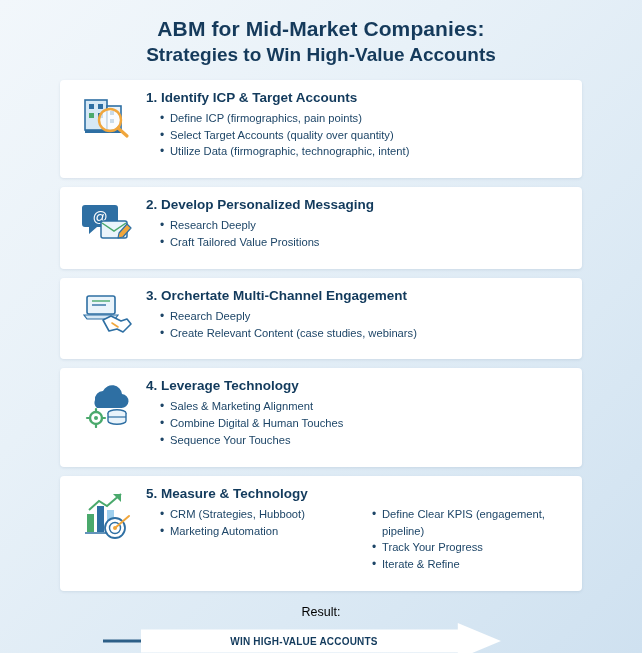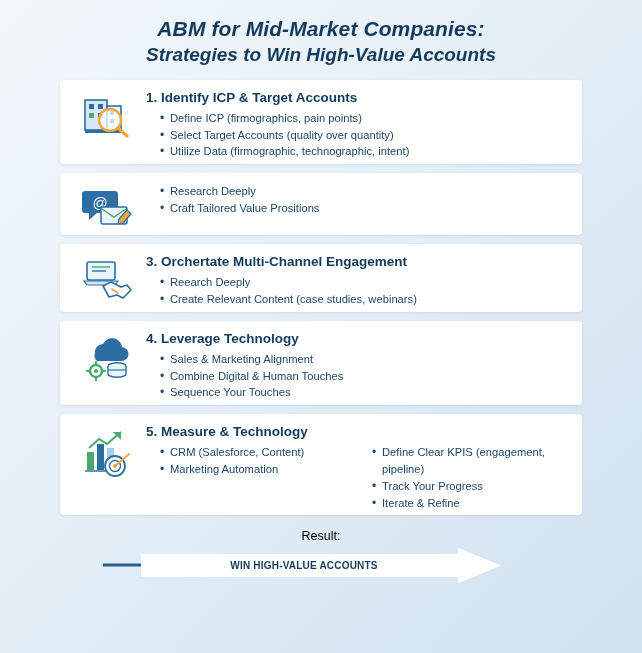--- a/index.html
+++ b/index.html
@@ -12,21 +12,20 @@
     font-family: "Liberation Sans", sans-serif;
     background: linear-gradient(135deg, #f2f7fb 0%, #e8f1f8 35%, #dbe9f4 70%, #cfe1f0 100%);
     overflow: hidden;
     position: relative;
     color: #1c3b5a;
   }
 
   .title-wrap {
     text-align: center;
     padding: 16px 20px 10px 20px;
-    font-style: italic;
   }
   .title-line1 {
     font-size: 21px;
     font-weight: bold;
     color: #153a5b;
     letter-spacing: 0.1px;
     line-height: 1.25;
   }
   .title-line2 {
     font-size: 19px;
@@ -41,21 +40,21 @@
     flex-direction: column;
     gap: 9px;
   }
 
   .step-card {
     background: #ffffff;
     border-radius: 4px;
     box-shadow: 0 1px 3px rgba(20,60,100,0.10);
     display: flex;
     align-items: flex-start;
-    padding: 10px 12px 4px 10px;
+    padding: 10px 12px 18px 10px;
     min-height: 56px;
     box-sizing: border-box;
   }
   .icon-box {
     width: 74px;
     min-width: 74px;
     display: flex;
     align-items: center;
     justify-content: center;
     padding-top: 2px;
@@ -188,20 +187,21 @@
     <div class="icon-box">
       <svg width="56" height="46" viewBox="0 0 56 46">
         <path d="M6 6 h30 a3 3 0 0 1 3 3 v16 a3 3 0 0 1 -3 3 h-18 l-8 7 v-7 h-4 a3 3 0 0 1 -3 -3 v-16 a3 3 0 0 1 3 -3 z" fill="#2e6fa3"></path>
         <text x="21" y="23" font-family="Liberation Sans, sans-serif" font-size="15" fill="#ffffff" text-anchor="middle">@</text>
         <path d="M24 22 h22 a2 2 0 0 1 2 2 v13 a2 2 0 0 1 -2 2 h-22 a2 2 0 0 1 -2 -2 v-13 a2 2 0 0 1 2 -2 z" fill="#eaf4fb" stroke="#2e6fa3" stroke-width="1.5"></path>
         <polyline points="23,24 35,32 47,24" fill="none" stroke="#4aa96c" stroke-width="1.5"></polyline>
         <path d="M40 34 l8 -9 l4 4 l-8 9 l-5 1 z" fill="#f0a63c" stroke="#2e6fa3" stroke-width="1.2" stroke-linejoin="round"></path>
       </svg>
     </div>
     <div class="step-body">
+      <div class="step-heading">2. Develop Personalized Messaging</div>
       <div class="bullets">
         <div class="bullet-col">
           <ul class="bullet-list">
             <li>Research Deeply</li>
             <li>Craft Tailored Value Prositions</li>
           </ul>
         </div>
       </div>
     </div>
   </div>
@@ -274,21 +274,21 @@
         <circle cx="36" cy="40" r="5.5" fill="none" stroke="#2e6fa3" stroke-width="1.4"></circle>
         <circle cx="36" cy="40" r="2" fill="#f0a63c"></circle>
         <line x1="36" y1="40" x2="50" y2="28" stroke="#f0a63c" stroke-width="2" stroke-linecap="round"></line>
       </svg>
     </div>
     <div class="step-body">
       <div class="step-heading">5. Measure &amp; Technology</div>
       <div class="bullets">
         <div class="bullet-col two">
           <ul class="bullet-list">
-            <li>CRM (Salesforce, Content)</li>
+            <li>CRM (Strategies, Hubboot)</li>
             <li>Marketing Automation</li>
           </ul>
         </div>
         <div class="bullet-col two">
           <ul class="bullet-list">
             <li>Define Clear KPIS (engagement, pipeline)</li>
             <li>Track Your Progress</li>
             <li>Iterate &amp; Refine</li>
           </ul>
         </div>

